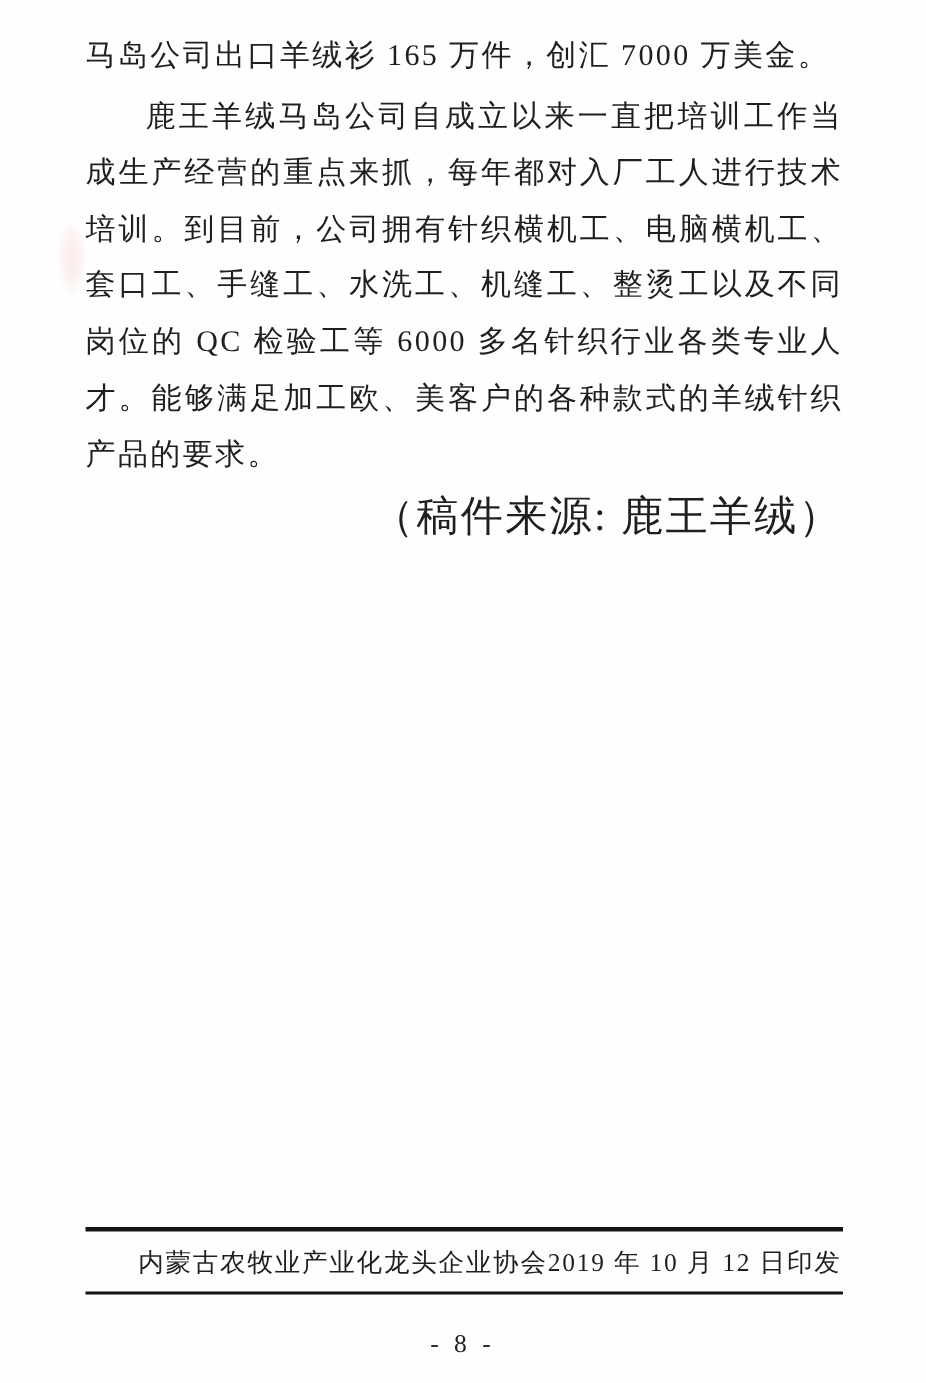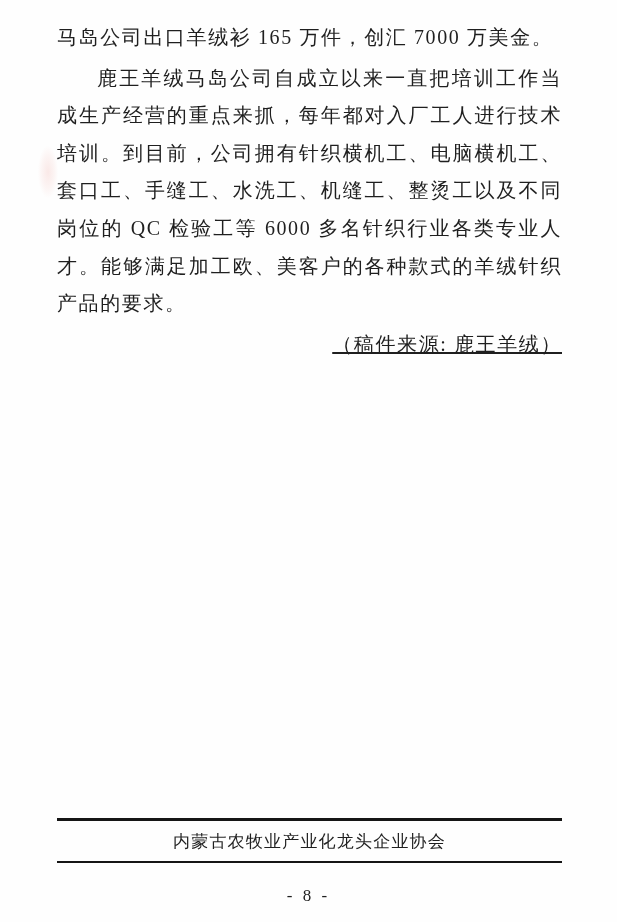--- a/index.html
+++ b/index.html
@@ -26,37 +26,36 @@
   .para {
     font-size: 20px;
     line-height: 37.6px;
     letter-spacing: 1.6px;
     text-align: justify;
     text-align-last: left;
     margin: 0 0 3px 0;
   }
   .para.indent { text-indent: 2em; }
   .source-line {
-    font-size: 20px;
+    font-size: 28px;
     line-height: 37.6px;
     letter-spacing: 1.6px;
     text-align: right;
     margin-top: 1px;
-    text-decoration: underline;
   }
   .footer {
     position: absolute;
     left: 57px;
     top: 818px;
     width: 505px;
     border-top: 3px solid #151515;
     border-bottom: 2.5px solid #151515;
     padding: 9px 1px 8px 1px;
     display: flex;
-    justify-content: center;
+    justify-content: flex-end;
     align-items: baseline;
     font-size: 17px;
     letter-spacing: 1.2px;
   }
   .page-number {
     position: absolute;
     top: 886px;
     left: 0;
     width: 100%;
     text-align: center;
@@ -84,17 +83,18 @@
   <div class="scan-smudge"></div>
 
   <div class="content">
     <p class="para">马岛公司出口羊绒衫 165 万件，创汇 7000 万美金。</p>
     <p class="para indent">鹿王羊绒马岛公司自成立以来一直把培训工作当成生产经营的重点来抓，每年都对入厂工人进行技术培训。到目前，公司拥有针织横机工、电脑横机工、套口工、手缝工、水洗工、机缝工、整烫工以及不同岗位的 QC 检验工等 6000 多名针织行业各类专业人才。能够满足加工欧、美客户的各种款式的羊绒针织产品的要求。</p>
     <p class="source-line">（稿件来源: 鹿王羊绒）</p>
   </div>
 
   <div class="footer">
     <span>内蒙古农牧业产业化龙头企业协会</span>
+    <span>2019 年 10 月 12 日印发</span>
   </div>
 
   <div class="page-number">- 8 -</div>
 
 </div>
 
 </body></html>

